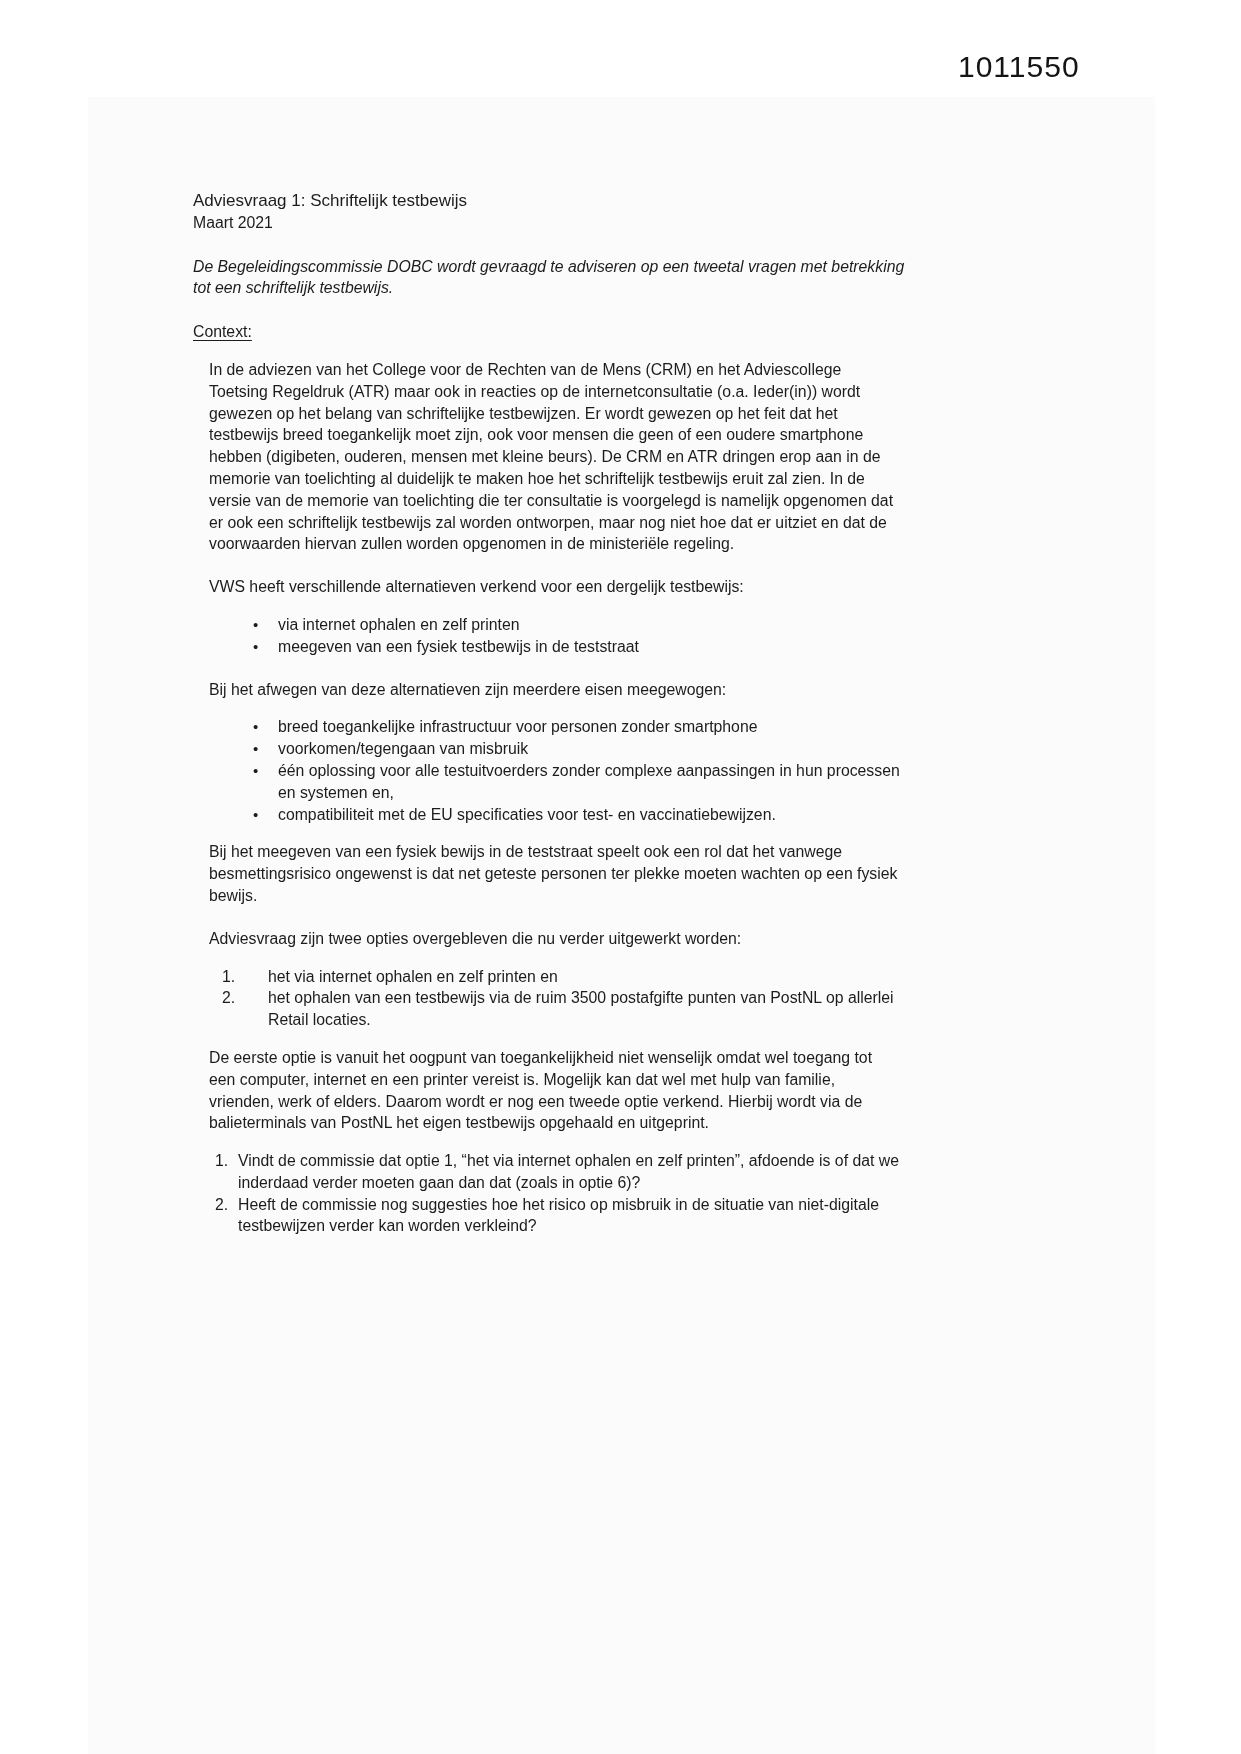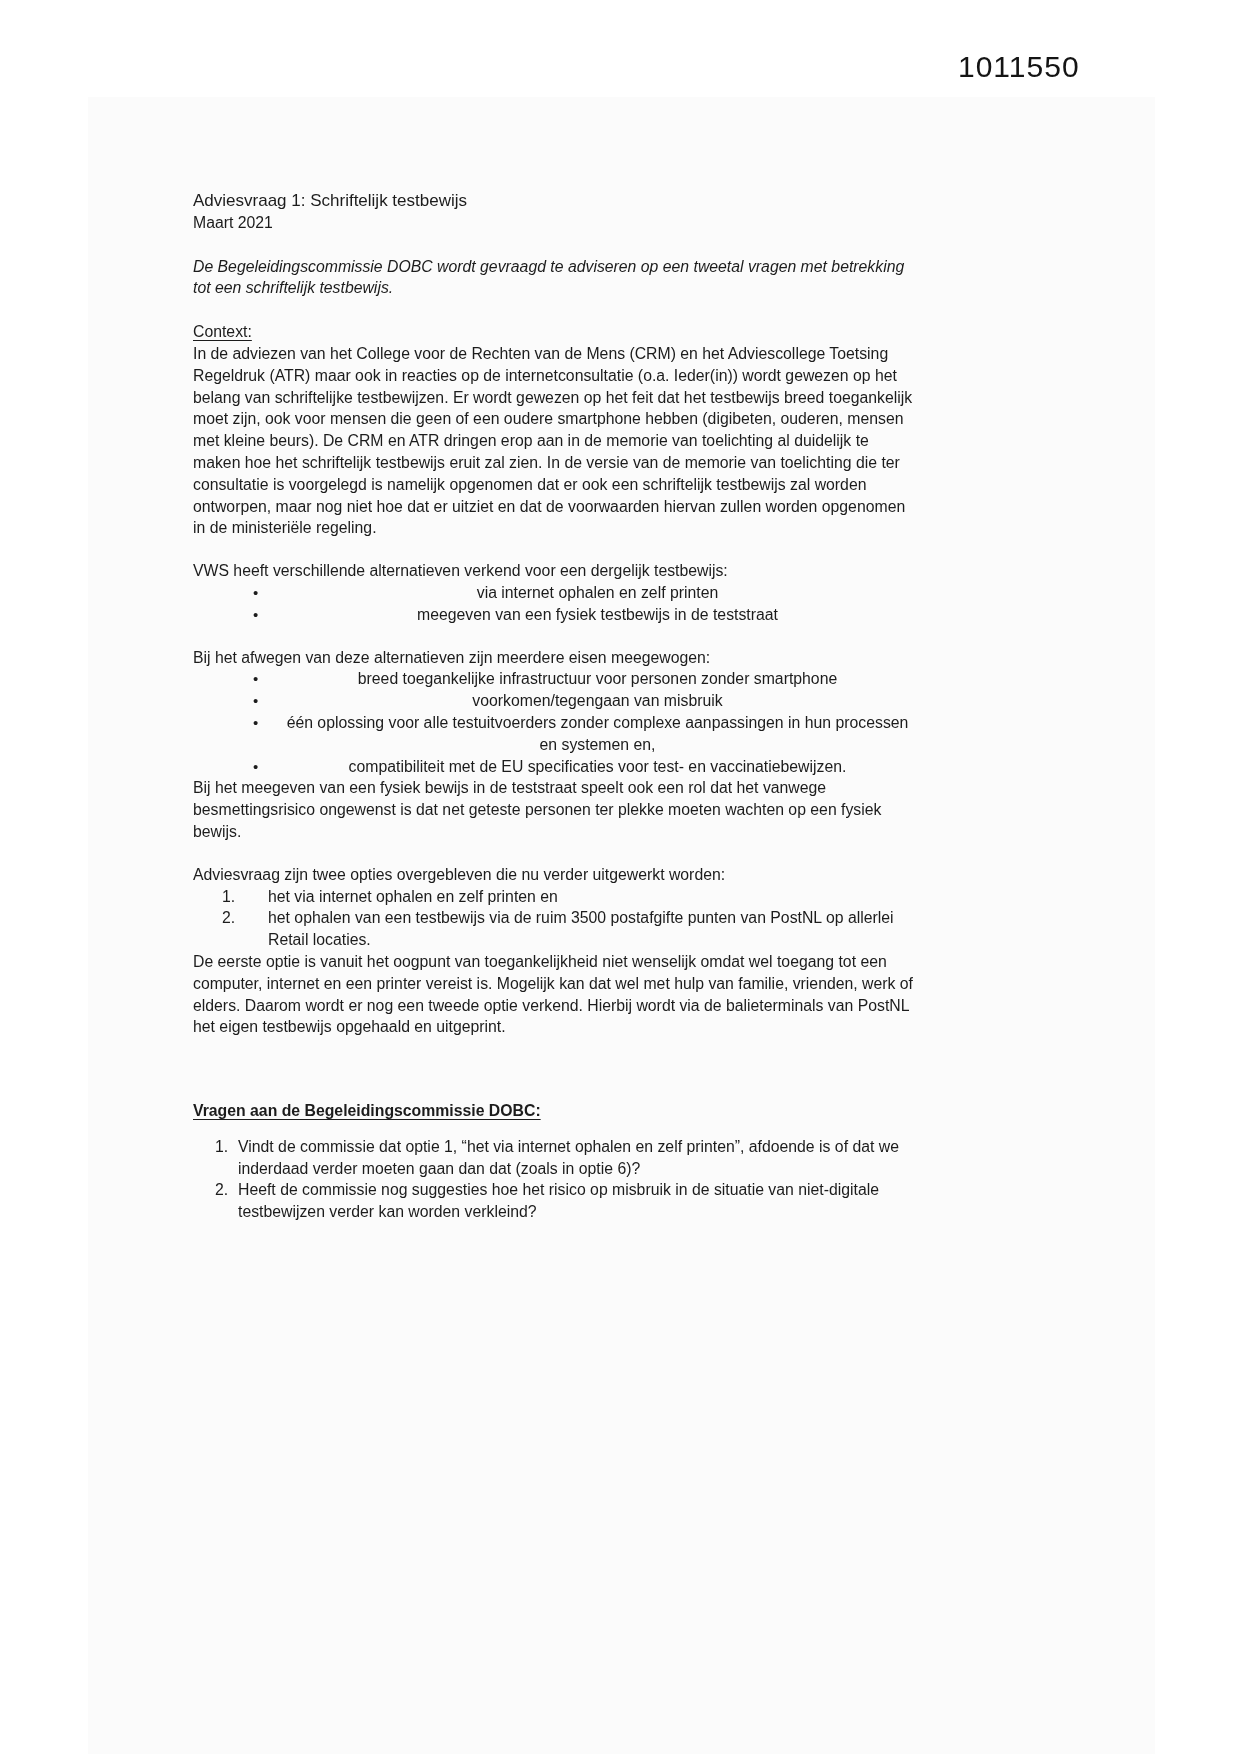--- a/index.html
+++ b/index.html
@@ -17,24 +17,24 @@
     font-size:30px;letter-spacing:1px;color:#141414;
   }
   .content{
     position:absolute;left:193px;top:190px;width:724px;
     font-size:15.8px;line-height:21.8px;
   }
   .doc-title{font-weight:normal;margin:0;font-size:17px;}
   .doc-date{margin:0;}
   .intro{font-style:italic;margin:22px 0 0 0;}
   .section-heading{margin:22px 0 0 0;text-decoration:underline;text-underline-offset:3px;}
-  .para{margin:0;}
+  .para{margin:16px;}
   .para.gap{margin-top:21px;}
   ul.bullets{list-style:none;margin:0;padding:0;}
-  ul.bullets li{position:relative;padding-left:85px;margin:0;text-align:center;}
+  ul.bullets li{position:relative;padding-left:85px;margin:0;}
   ul.bullets li::before{
     content:"\2022";position:absolute;left:60px;top:0;
     font-size:15px;
   }
   ol.options{list-style:none;margin:0;padding:0;}
   ol.options li{position:relative;padding-left:75px;}
   ol.options li .num{position:absolute;left:29px;top:0;}
   .questions-heading{margin:62px 0 0 0;font-weight:bold;}
   .questions-heading span{text-decoration:underline;text-underline-offset:3px;}
   ol.questions{list-style:none;margin:14px 0 0 0;padding:0;}
@@ -79,23 +79,20 @@
       <span class="num">1.</span>
       <span>het via internet ophalen en zelf printen en</span>
     </li>
     <li>
       <span class="num">2.</span>
       <span>het ophalen van een testbewijs via de ruim 3500 postafgifte punten van PostNL op allerlei Retail locaties.</span>
     </li>
   </ol>
   <p class="para">De eerste optie is vanuit het oogpunt van toegankelijkheid niet wenselijk omdat wel toegang tot een computer, internet en een printer vereist is. Mogelijk kan dat wel met hulp van familie, vrienden, werk of elders. Daarom wordt er nog een tweede optie verkend. Hierbij wordt via de balieterminals van PostNL het eigen testbewijs opgehaald en uitgeprint.</p>
 
-  <p class="questions-heading">
-    <span>Vragen aan de Begeleidingscommissie DOBC:</span>
-  </p>
   <ol class="questions">
     <li>
       <span class="num">1.</span>
       <span>Vindt de commissie dat optie 1, “het via internet ophalen en zelf printen”, afdoende is of dat we inderdaad verder moeten gaan dan dat (zoals in optie 6)?</span>
     </li>
     <li>
       <span class="num">2.</span>
       <span>Heeft de commissie nog suggesties hoe het risico op misbruik in de situatie van niet-digitale testbewijzen verder kan worden verkleind?</span>
     </li>
   </ol>

